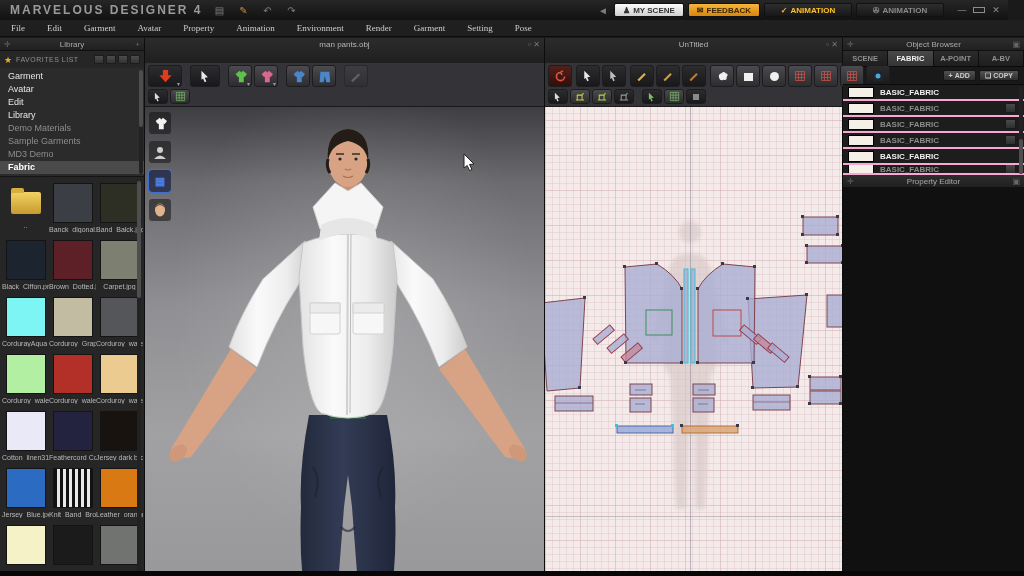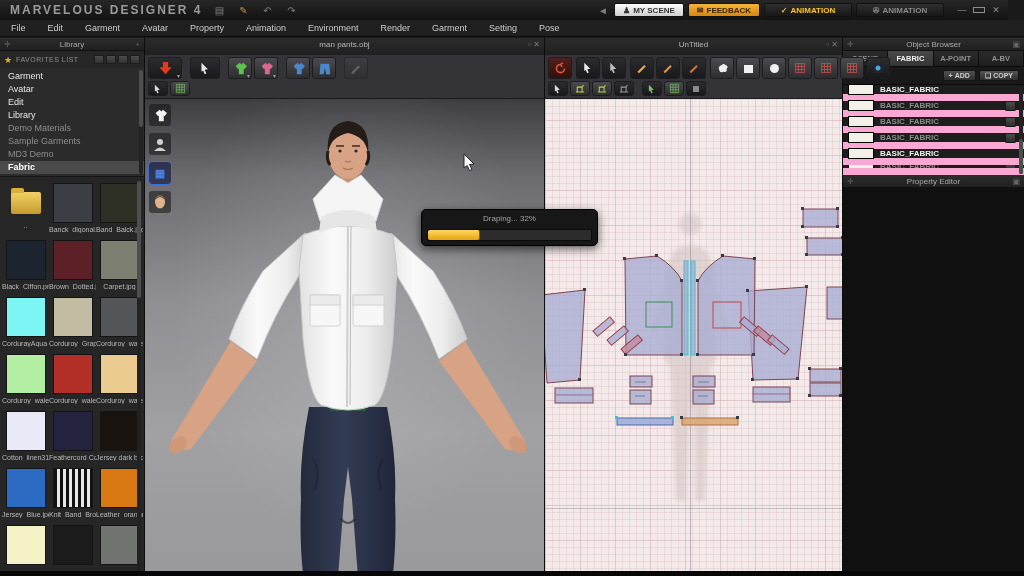--- a/index.html
+++ b/index.html
@@ -20,21 +20,21 @@
   .b-feedback { background:linear-gradient(#f5b43a,#d8860e); color:#3a2600; }
   .b-sim { background:linear-gradient(#2e2e2e,#171717); color:#ffc425; width:88px; justify-content:center; }
   .b-anim { background:linear-gradient(#2e2e2e,#171717); color:#8a8a8a; width:88px; justify-content:center; }
   .winctl { display:flex; gap:5px; margin-left:8px; color:#8d8d8d; font-size:9px; }
   .winctl span { width:12px; text-align:center; cursor:pointer; }
   .restore-box { display:inline-block; width:7px; height:6px; border:1px solid #8d8d8d; margin-top:2px; }
 
   
   .mb { position:absolute; top:20px; left:0; right:0; height:17px; background:#1f1f1f;
         display:flex; align-items:center; border-bottom:1px solid #0c0c0c; }
-  .mi { color:#cdcdcd; font-size:9px; padding:0 11px; cursor:pointer; }
+  .mi { color:#cdcdcd; font-size:9px; padding:0 11px; cursor:pointer;font-family:Liberation Serif, serif; }
 
   
   .main { position:absolute; top:38px; left:0; right:0; bottom:0; display:flex; }
   .phead { height:13px; background:linear-gradient(#2d2d2d,#202020); color:#a9a9a9; font-size:8px;
            text-align:center; line-height:13px; position:relative; border-bottom:1px solid #101010; }
   .phead .pl { position:absolute; left:4px; top:0; color:#666; }
   .phead .pr { position:absolute; right:4px; top:0; color:#666; cursor:pointer; }
 
   
   .lib { width:145px; background:#2b2b2b; display:flex; flex-direction:column; border-right:1px solid #0d0d0d; }
@@ -57,21 +57,21 @@
   .thumb { width:40px; height:40px; margin:0 auto; border:1px solid #141414; }
   .cap { font-size:7px; color:#b9b9b9; margin-top:3px; white-space:nowrap; overflow:hidden; }
   .folder { width:30px; height:22px; margin:9px auto 8px; background:linear-gradient(#f2d264,#c79a2e);
             border-radius:2px; position:relative; }
   .folder:before { content:""; position:absolute; top:-4px; left:0; width:13px; height:5px;
                    background:#d8ae3c; border-radius:2px 2px 0 0; }
   .striped { background:repeating-linear-gradient(90deg,#111 0 3px,#e8e8e8 3px 6px); }
 
   
   .vp { display:flex; flex-direction:column; position:relative; }
-  .vtitle { height:17px; background:linear-gradient(#2c2c2c,#1f1f1f); color:#b5b5b5; font-size:8px;
+  .vtitle { height:25px; background:linear-gradient(#2c2c2c,#1f1f1f); color:#b5b5b5; font-size:8px;
             text-align:center; line-height:13px; position:relative; }
   .vtitle .wic { position:absolute; right:4px; top:0; color:#777; font-size:8px; cursor:pointer; }
   .tools { background:#333338; padding:2px 3px 1px; border-bottom:1px solid #1a1a1a; }
   .trow { display:flex; align-items:center; gap:2px; margin-bottom:2px; }
   .tbtn { height:22px; min-width:24px; background:linear-gradient(#4b4b4f,#2d2d30); border:1px solid #1d1d1f;
           border-radius:3px; display:inline-flex; align-items:center; justify-content:center; gap:1px;
           cursor:pointer; position:relative; }
   .tbtn.sm { height:15px; min-width:20px; }
   .tbtn.dark { background:linear-gradient(#2c2c2e,#19191b); }
   .tbtn .dd { position:absolute; right:1px; bottom:-1px; font-size:6px; color:#999; }
@@ -105,21 +105,21 @@
   .tab { flex:1; height:15px; line-height:15px; text-align:center; font-size:7.5px; color:#8f8f8f;
          background:linear-gradient(#2b2b2b,#1e1e1e); border-right:1px solid #0e0e0e; cursor:pointer;
          font-weight:bold; }
   .tab.act { background:linear-gradient(#484848,#353535); color:#f2f2f2; }
   .obbtns { height:17px; display:flex; justify-content:flex-end; align-items:center; gap:3px;
             padding:0 5px; background:#191919; }
   .obtn { height:11px; font-size:7px; font-weight:bold; color:#cfcfcf; background:linear-gradient(#525252,#2e2e2e);
           border:1px solid #141414; border-radius:2px; padding:0 5px; display:inline-flex; align-items:center;
           gap:2px; cursor:pointer; }
   .flist { position:relative; background:#1d1d1d; border-top:1px solid #0a0a0a; }
-  .frow { height:16px; display:flex; align-items:center; border-bottom:7px solid #f9a8d4; cursor:pointer; }
+  .frow { height:16px; display:flex; align-items:center; border-bottom:2px solid #f9a8d4; cursor:pointer; }
   .sw { width:26px; height:11px; background:#f4efe7; border:1px solid #000; margin:0 6px 0 5px; }
   .fname { flex:1; font-size:8px; font-weight:bold; color:#8c8c8c; white-space:nowrap; overflow:hidden; }
   .frow.bright .fname { color:#f0f0f0; }
   .fsave { width:11px; height:10px; background:linear-gradient(#4a4a4a,#2e2e2e); border:1px solid #1a1a1a;
            border-radius:1px; margin-right:8px; cursor:pointer; }
   .frow.bright .fsave { visibility:hidden; }
   .pe-body { flex:1; background:#101010; }
 
   
   .dlg { position:absolute; left:421px; top:209px; width:177px; height:37px; background:#171717;
@@ -753,25 +753,19 @@
       </div>
       <div class="phead">
         <span class="pl">✛</span>
         <span>Property Editor</span>
         <span class="pr">▣</span>
       </div>
       <div class="pe-body"></div>
     </div>
   </div>
 
-  <div class="dlg">
-    <div class="dlg-t">Draping... 32%</div>
-    <div class="dlg-bar">
-      <div class="dlg-fill" style="width: 32%;"></div>
-    </div>
-  </div>
 
   <svg class="cursor" width="13" height="18" viewBox="0 0 13 18">
     <path d="M1,1 L11,11 L6.5,11.5 L9,16.5 L6.6,17.6 L4.2,12.5 L1,15 Z" fill="#fff" stroke="#222" stroke-width="1"></path>
   </svg>
 
   <div class="botbar"></div>
 </div>
 
 </body></html>

